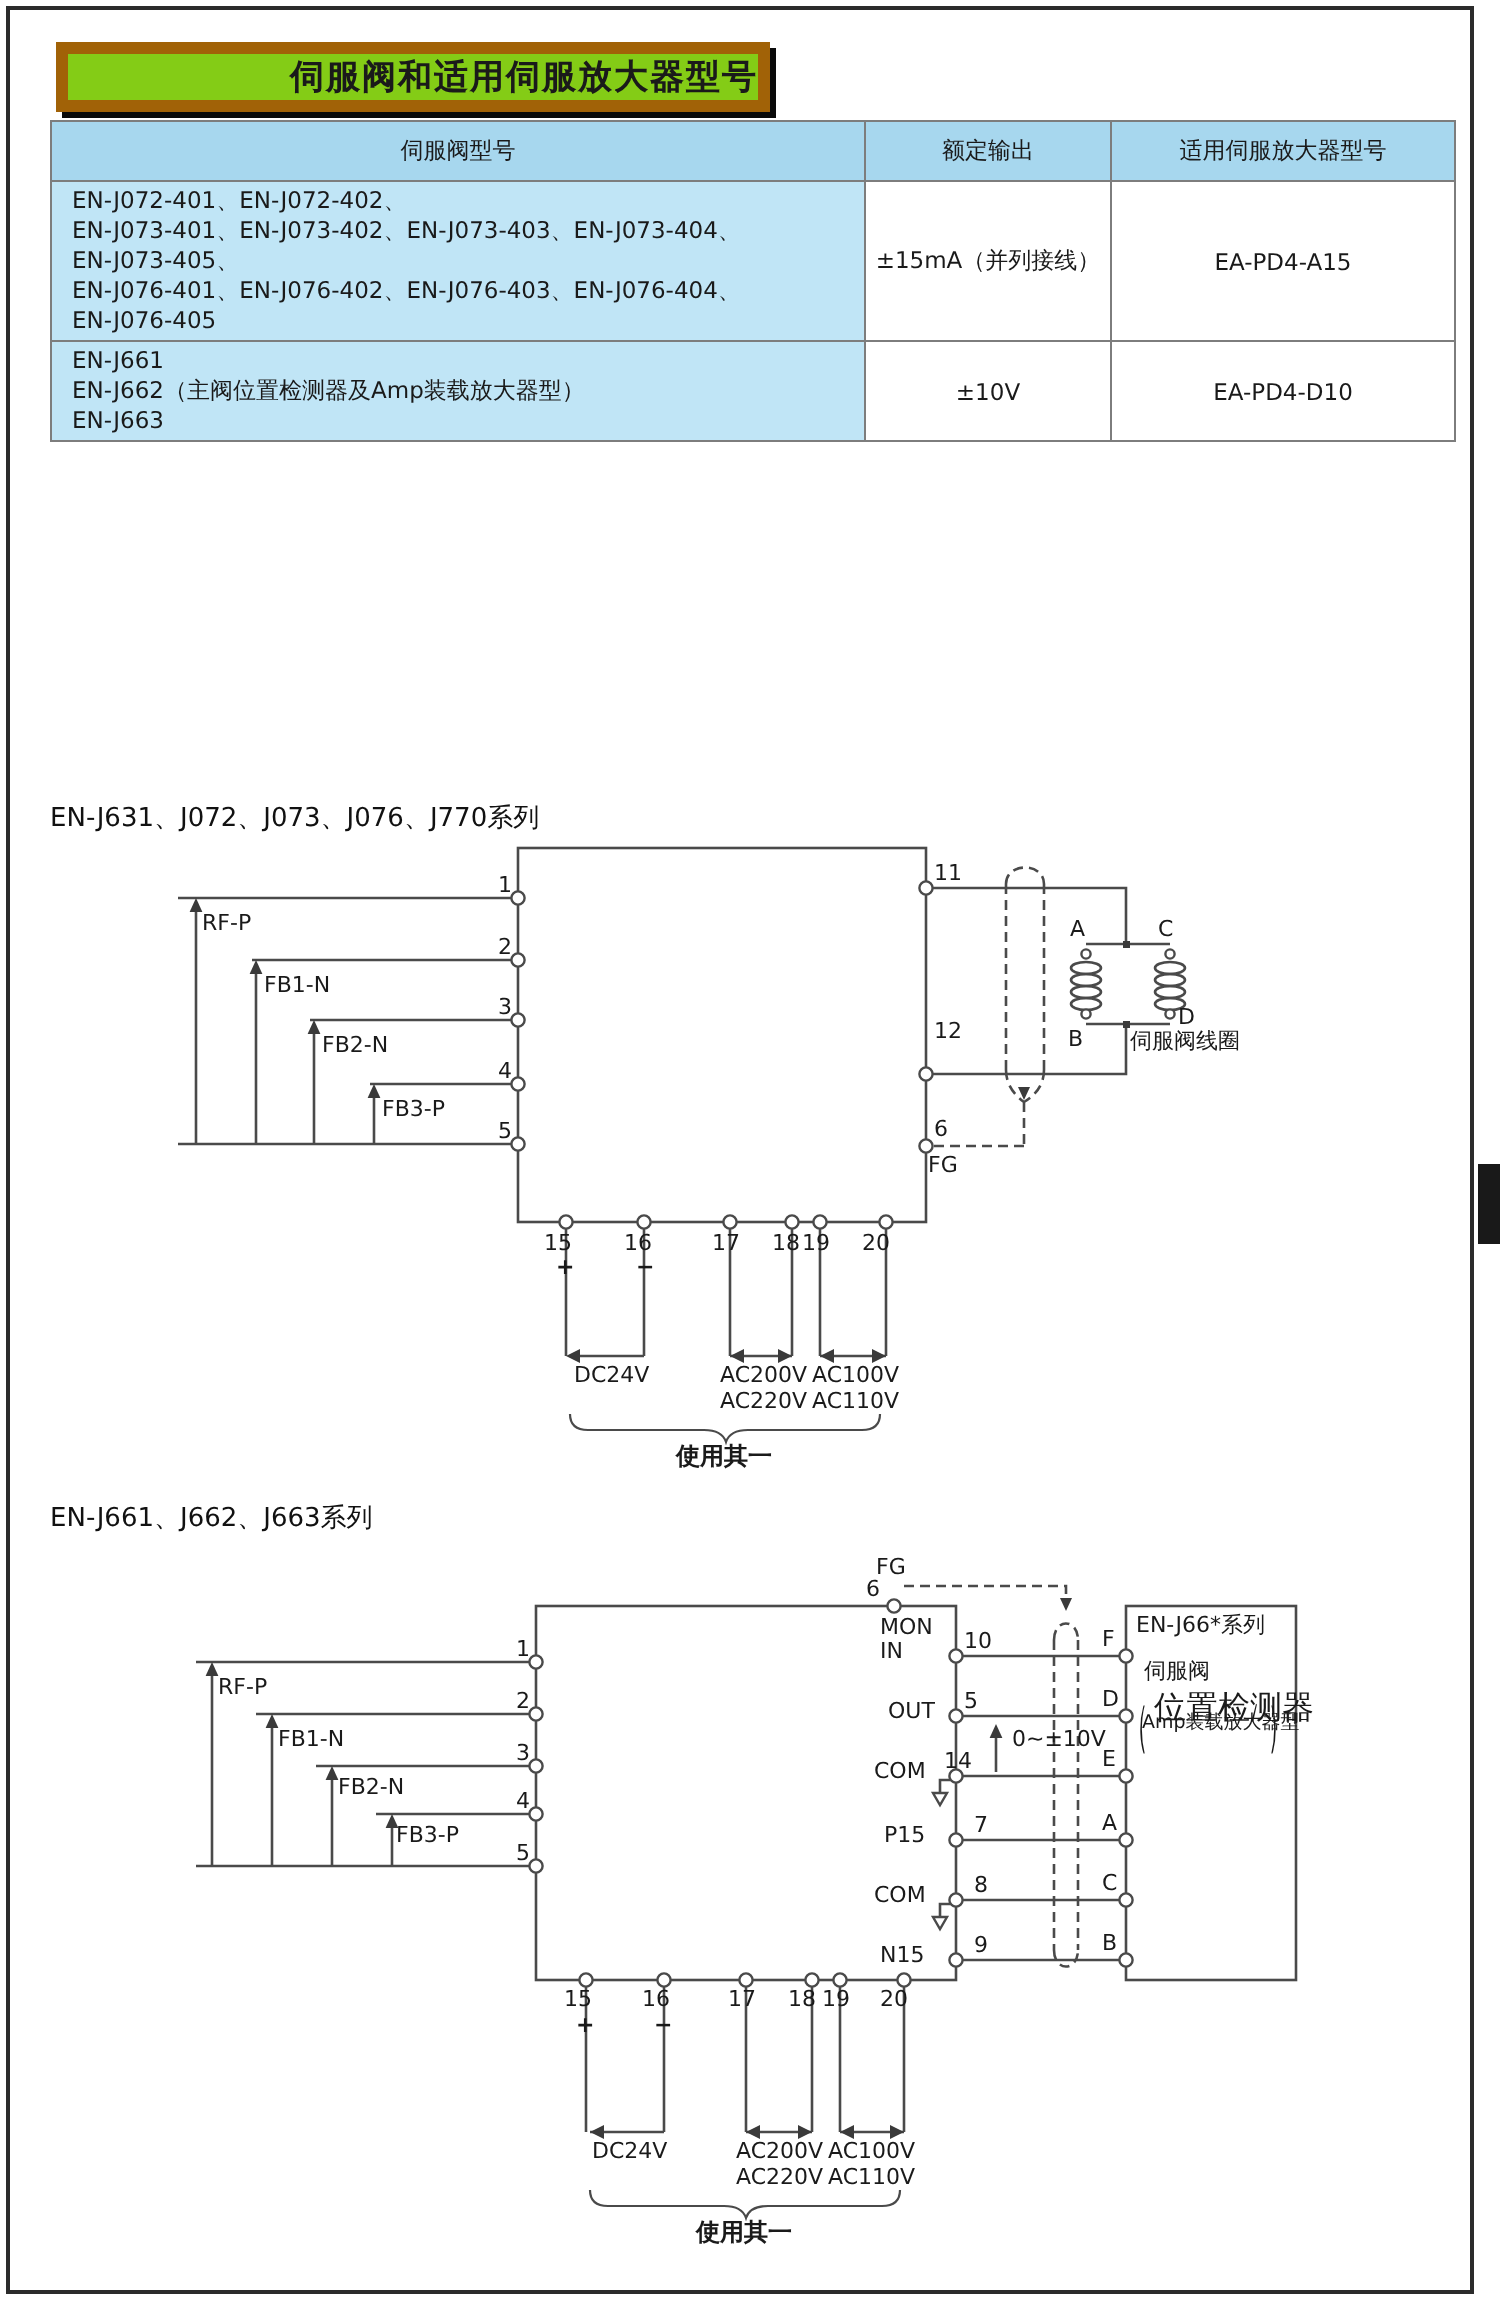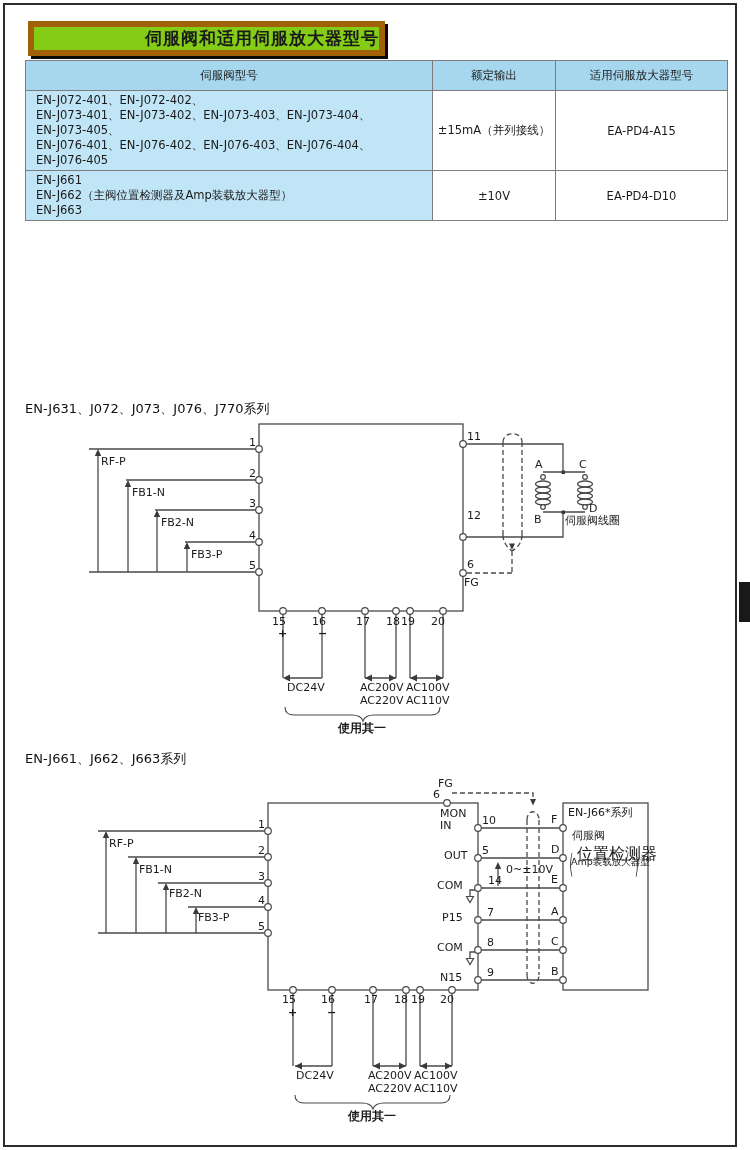--- a/index.html
+++ b/index.html
@@ -238,21 +238,21 @@
     <span class="lbl" style="left:169px;top:118px">FB2-N</span>
     <span class="lbl" style="left:198px;top:142px">FB3-P</span>
     <span class="lbl" style="left:438px;top:8px">FG</span>
     <span class="lbl" style="left:433px;top:19px">6</span>
     <span class="lbl pre" style="left:440px;top:38px">MON
 IN</span>
     <span class="lbl" style="left:482px;top:45px">10</span>
     <span class="lbl" style="left:444px;top:80px">OUT</span>
     <span class="lbl" style="left:482px;top:75px">5</span>
     <span class="lbl" style="left:437px;top:110px">COM</span>
-    <span class="lbl" style="left:488px;top:105px">14</span>
+    <span class="lbl" style="left:472px;top:105px">14</span>
     <span class="lbl" style="left:442px;top:142px">P15</span>
     <span class="lbl" style="left:487px;top:137px">7</span>
     <span class="lbl" style="left:437px;top:172px">COM</span>
     <span class="lbl" style="left:487px;top:167px">8</span>
     <span class="lbl" style="left:440px;top:202px">N15</span>
     <span class="lbl" style="left:487px;top:197px">9</span>
     <span class="lbl" style="left:506px;top:94px">0~±10V</span>
     <span class="lbl" style="left:551px;top:44px">F</span>
     <span class="lbl" style="left:551px;top:74px">D</span>
     <span class="lbl" style="left:551px;top:104px">E</span>

